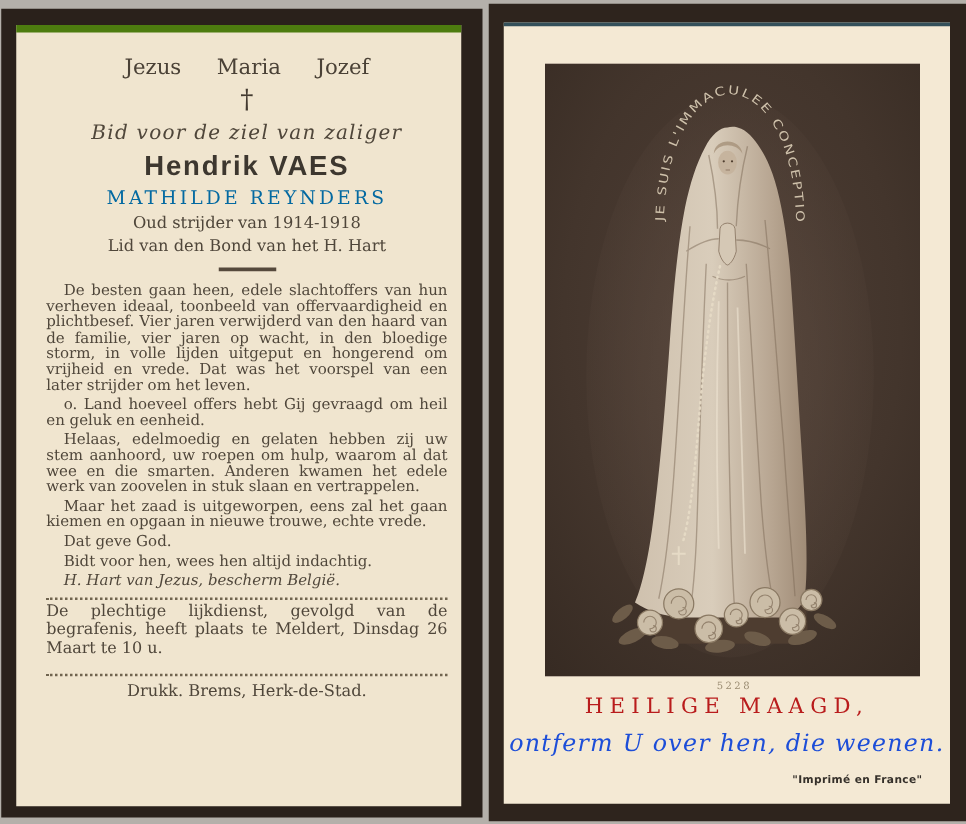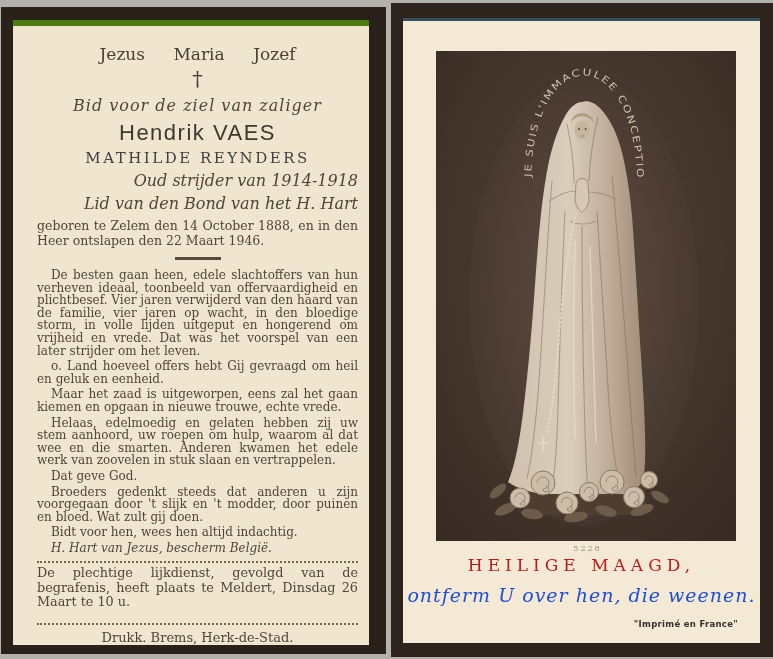--- a/index.html
+++ b/index.html
@@ -15,24 +15,24 @@
   .face-left{left:12px;top:13px;right:17px;bottom:9px;border-top:6px solid #4d7c0f;}
   .face-right{left:12px;top:15px;right:13px;bottom:14px;background:#f4e9d4;border-top:3px solid #33505a;}
 
   
   .left-content{padding:18px 11px 0 24px;color:#4f463a;}
   .invocation{display:flex;justify-content:space-between;width:196px;margin:0 auto;
               font-size:17px;color:#4a4136;}
   .cross{text-align:center;font-size:21px;line-height:20px;margin-top:5px;color:#443b31;}
   .intro{text-align:center;font-style:italic;font-size:16px;margin-top:7px;letter-spacing:1px;}
   .name{text-align:center;font-family:"Liberation Sans","DejaVu Sans",sans-serif;
-        font-weight:normal;font-size:22px;letter-spacing:1.5px;margin:5px 0 0;color:#3d372f;}
+        font-weight:bold;font-size:22px;letter-spacing:1.5px;margin:5px 0 0;color:#3d372f;}
   .relation{text-align:center;font-size:12.5px;margin-top:9px;}
-  .spouse{text-align:center;font-size:15px;letter-spacing:2.5px;margin-top:3px;color:#404040;}
-  .honor{text-align:right;font-style:italic;font-size:16px;margin-top:4px;}
+  .spouse{text-align:center;font-size:15px;letter-spacing:2.5px;margin-top:3px;color:#0369a1;}
+  .honor{text-align:center;font-size:13px;margin-top:4px;}
   .dates{font-size:12.5px;line-height:14.5px;margin-top:6px;text-align:justify;}
   .rule{width:46px;height:3px;background:#55493c;margin:9px auto 9px auto;}
   p.body{font-size:12px;line-height:12.6px;text-align:justify;text-indent:14px;margin:3px 0 0 0;}
   p.ital{font-style:italic;}
   .dotline{border-top:2px dotted #70644f;margin-top:7px;}
   .funeral{font-size:12.8px;line-height:14.5px;text-align:justify;margin-top:3px;}
   .printer{text-align:center;font-size:13px;margin-top:5px;}
 
   
   .photo{position:relative;width:300px;height:490px;margin:30px 0 0 33px;background:#3c2f28;}
@@ -63,30 +63,28 @@
 
         <div class="intro">Bid voor de ziel van zaliger</div>
 
         <h1 class="name">Hendrik VAES</h1>
 
         <div class="spouse">MATHILDE REYNDERS</div>
 
         <div class="honor">Oud strijder van 1914-1918</div>
         <div class="honor">Lid van den Bond van het H. Hart</div>
 
-        <div class="dates">geboren te Zelem den 14 October 1888, en in den Heer ontslapen den 22 Maart 1946.</div>
 
         <div class="rule"></div>
 
         <p class="body">De besten gaan heen, edele slachtoffers van hun verheven ideaal, toonbeeld van offervaardigheid en plichtbesef.  Vier jaren verwijderd van den haard van de familie, vier jaren op wacht, in den bloedige storm, in volle lijden uitgeput en hongerend om vrijheid en vrede. Dat was het voorspel van een later strijder om het leven.</p>
         <p class="body">o. Land hoeveel offers hebt Gij gevraagd om heil en geluk en eenheid.</p>
+        <p class="body">Helaas, edelmoedig en gelaten hebben zij uw stem aanhoord, uw roepen om hulp, waarom al dat wee en die smarten. Anderen kwamen het edele werk van zoovelen in stuk slaan en vertrappelen.</p>
         <p class="body">Maar het zaad is uitgeworpen, eens zal het gaan kiemen en opgaan in nieuwe trouwe, echte vrede.</p>
-        <p class="body">Helaas, edelmoedig en gelaten hebben zij uw stem aanhoord, uw roepen om hulp, waarom al dat wee en die smarten. Anderen kwamen het edele werk van zoovelen in stuk slaan en vertrappelen.</p>
         <p class="body">Dat geve God.</p>
-        <p class="body">Broeders gedenkt steeds dat anderen u zijn voorgegaan door 't slijk en 't modder, door puinen en bloed. Wat zult gij doen.</p>
         <p class="body">Bidt voor hen, wees hen altijd indachtig.</p>
         <p class="body ital">H. Hart van Jezus, bescherm België.</p>
 
         <div class="dotline"></div>
 
         <p class="funeral">De plechtige lijkdienst, gevolgd van de begrafenis, heeft plaats te Meldert, Dinsdag 26 Maart te 10 u.</p>
 
         <div class="dotline"></div>
 
         <div class="printer">Drukk. Brems, Herk-de-Stad.</div>

